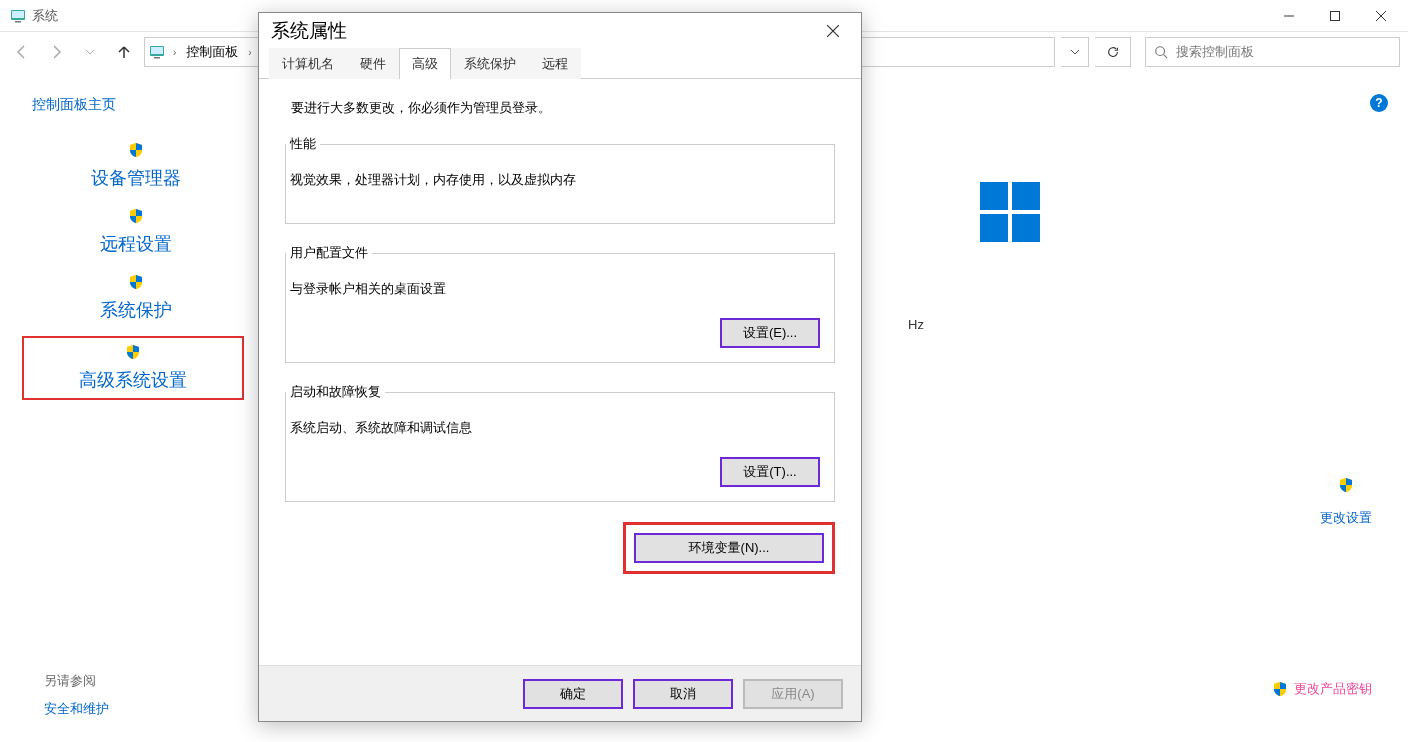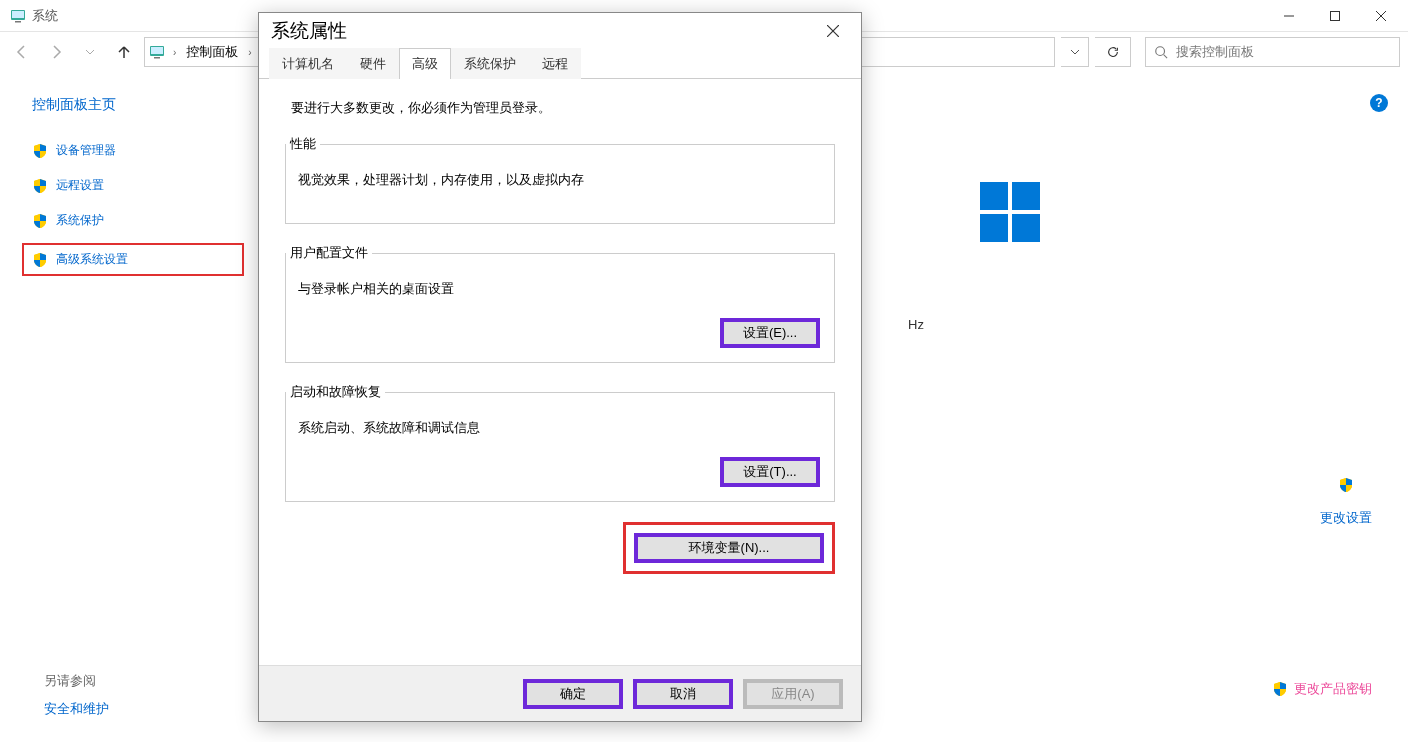--- a/index.html
+++ b/index.html
@@ -24,21 +24,21 @@
 .addr .chev { color: #666; font-size: 10px; padding: 0 2px;}
 .addr-drop { width: 28px; display:flex; align-items:center; justify-content:center; color:#555; height:30px; border:1px solid #ccc; border-left:none; }
 .refresh { width: 36px; height: 30px; border:1px solid #ccc; border-left:none; display:flex; align-items:center; justify-content:center; color:#333; }
 .search { width: 255px; height: 30px; border: 1px solid #ccc; display: flex; align-items: center; padding: 0 8px; gap: 8px; color:#777; margin-left: 8px;}
 .search svg { width: 14px; height: 14px; }
 
 
 .content { display: flex; position: absolute; top: 72px; bottom: 0; left: 0; right: 0; }
 .sidebar { width: 240px; padding: 24px 0 0 32px; position: relative; }
 .sidebar a.home { color: #0066cc; font-size: 14px; display: block; margin-bottom: 28px; }
-.side-item { display: flex; align-items: center; gap: 8px; margin-bottom: 18px; color: #0066cc; font-size: 12px; cursor: pointer; }
+.side-item { display: flex; align-items: center; gap: 8px; margin-bottom: 18px; color: #0066cc; font-size: 18px; cursor: pointer; flex-direction: column; }
 .side-item.highlighted { outline: 2px solid #e03030; outline-offset: 2px; padding: 4px 6px; margin-left: -6px; margin-bottom: 14px; }
 
 .also-see { position: absolute; bottom: 24px; left: 44px; }
 .also-see .hdr { color: #666; margin-bottom: 10px; }
 .also-see a { color: #0066cc; }
 
 .main { flex: 1; position: relative; }
 .win-logo { position: absolute; top: 110px; left: 740px; display:flex; align-items:center; gap:18px; }
 .win-logo .sq { width: 60px; height: 60px; display:grid; grid-template: 1fr 1fr / 1fr 1fr; gap: 4px;}
 .win-logo .sq div { background:#0078d7; }
@@ -57,24 +57,24 @@
 
 .tabs { display:flex; padding: 0 10px; border-bottom: 1px solid #ccc; height: 30px; align-items: flex-end;}
 .tab { padding: 6px 12px; border: 1px solid transparent; border-bottom: none; font-size:13px; color:#333; cursor:pointer; position:relative; top:1px; background:#f5f5f5;}
 .tab.active { border-color: #ccc; background:#fff; }
 
 .dlg-body { flex:1; padding: 20px 26px 10px 26px; font-size: 13px; overflow:hidden;}
 .dlg-body .admin-note { margin: 0 0 18px 6px; }
 
 fieldset { border: 1px solid #ccc; padding: 12px 14px 14px 0; margin-bottom: 20px; }
 fieldset legend { padding: 0 4px; font-size: 13px; }
-fieldset .desc { margin: 6px 0 20px 12px; }
+fieldset .desc { margin: 6px 0 20px 4px; }
 fieldset .btn-row { display:flex; justify-content:flex-end; }
 
-.btn { min-width: 100px; height: 30px; border: 4px solid #6d28d9; background: #e1e1e1; display:inline-flex; align-items:center; justify-content:center; font-size:13px; cursor:pointer; padding: 0 14px;}
+.btn { min-width: 100px; height: 30px; border: 2px solid #6d28d9; background: #e1e1e1; display:inline-flex; align-items:center; justify-content:center; font-size:13px; cursor:pointer; padding: 0 14px;}
 .btn.primary { border: 2px solid #0078d7; }
 .btn.disabled { color:#888; border-color:#bbb; }
 .btn.wide { min-width: 190px; }
 
 .env-row { display:flex; justify-content:flex-end; margin-top: 6px; padding-right: 0;}
 .env-highlight { border: 3px solid #e03030; padding: 8px; display:inline-block;}
 
 .dlg-footer { height: 56px; background:#f0f0f0; border-top:1px solid #ddd; display:flex; justify-content:flex-end; align-items:center; gap: 10px; padding: 0 18px;}
 
 

